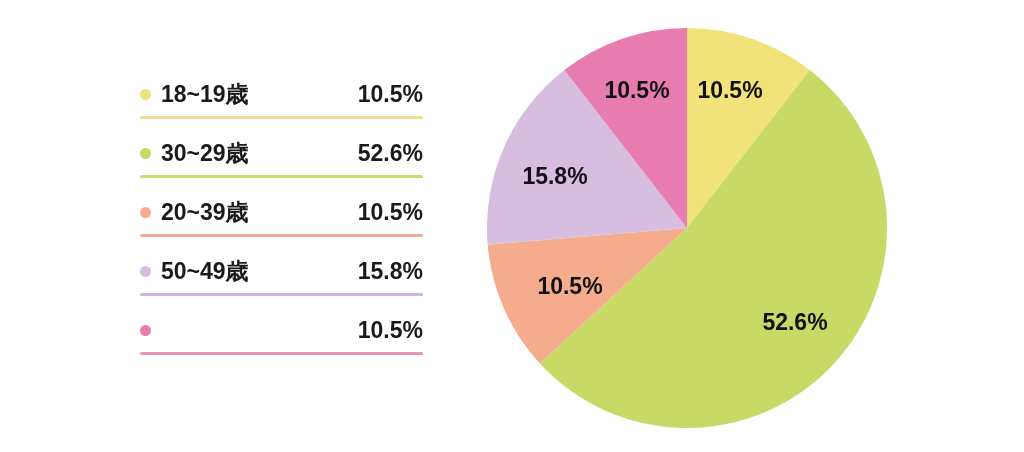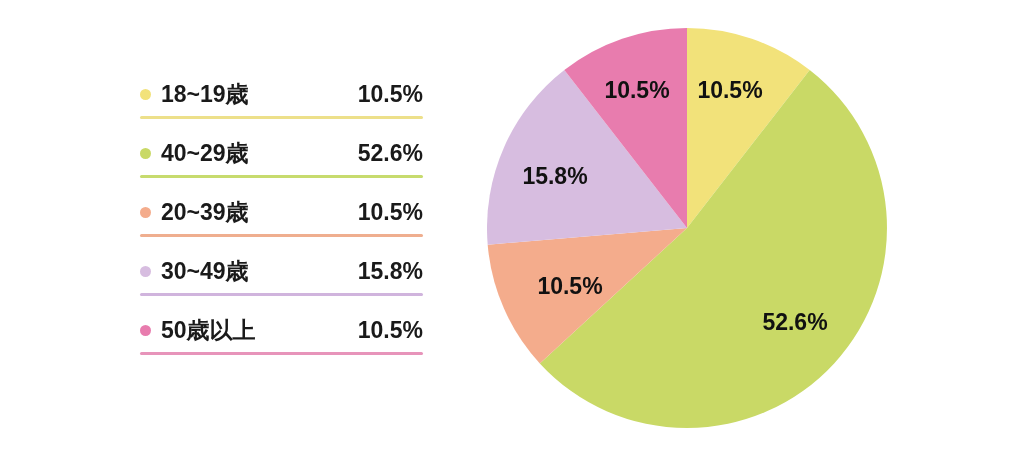--- a/index.html
+++ b/index.html
@@ -99,45 +99,44 @@
         <div class="legend-line">
           <span class="legend-bullet" style="background: rgb(242, 226, 122);"></span>
           <span class="legend-label">18~19歳</span>
           <span class="legend-pct">10.5%</span>
         </div>
         <div class="legend-rule" style="background: rgb(237, 224, 138);"></div>
       </div>
       <div class="legend-row">
         <div class="legend-line">
           <span class="legend-bullet" style="background: rgb(201, 217, 102);"></span>
-          <span class="legend-label">40~29歳</span>
+          <span class="legend-label">30~29歳</span>
           <span class="legend-pct">52.6%</span>
         </div>
         <div class="legend-rule" style="background: rgb(199, 219, 110);"></div>
       </div>
       <div class="legend-row">
         <div class="legend-line">
           <span class="legend-bullet" style="background: rgb(244, 172, 140);"></span>
           <span class="legend-label">20~39歳</span>
           <span class="legend-pct">10.5%</span>
         </div>
         <div class="legend-rule" style="background: rgb(239, 174, 143);"></div>
       </div>
       <div class="legend-row">
         <div class="legend-line">
           <span class="legend-bullet" style="background: rgb(215, 189, 224);"></span>
-          <span class="legend-label">30~49歳</span>
+          <span class="legend-label">50~49歳</span>
           <span class="legend-pct">15.8%</span>
         </div>
         <div class="legend-rule" style="background: rgb(208, 180, 221);"></div>
       </div>
       <div class="legend-row">
         <div class="legend-line">
           <span class="legend-bullet" style="background: rgb(232, 124, 174);"></span>
-          <span class="legend-label">50歳以上</span>
           <span class="legend-pct">10.5%</span>
         </div>
         <div class="legend-rule" style="background: rgb(231, 148, 186);"></div>
       </div>
     </div>
 
   <div id="pie-wrap">
     <svg id="pie-svg" viewBox="0 0 400 400">
         <path d="M 200 200 L 200.00 0.00 A 200 200 0 0 1 322.69 42.05 Z" fill="#F2E27A"></path>
         <path d="M 200 200 L 322.69 42.05 A 200 200 0 1 1 52.81 335.41 Z" fill="#C9D966"></path>

